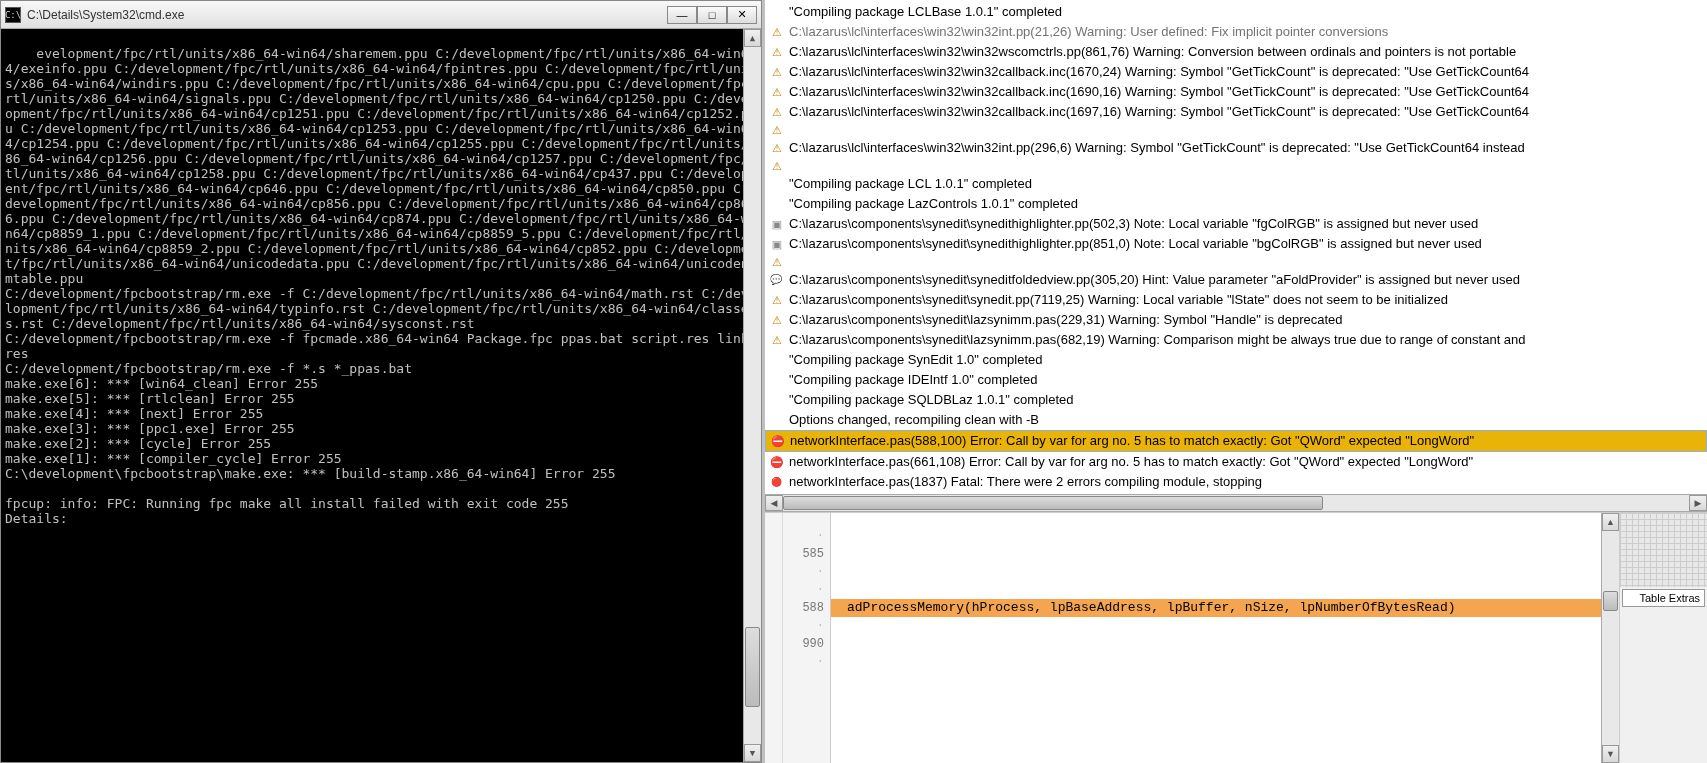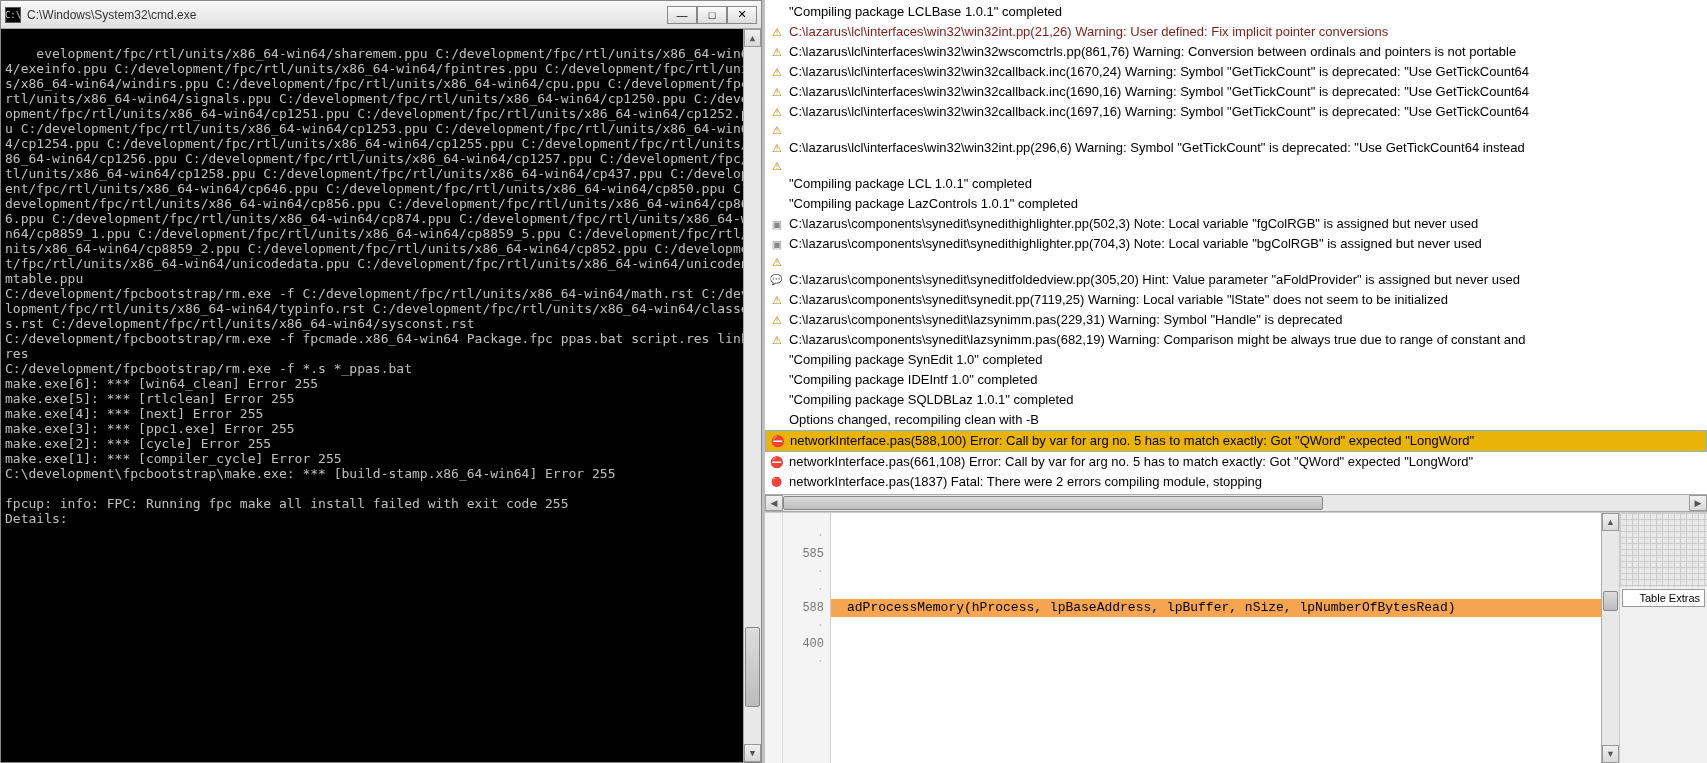--- a/index.html
+++ b/index.html
@@ -110,21 +110,21 @@
   overflow: hidden;
 }
 .msg-row {
   display: flex;
   align-items: center;
   padding: 0 4px;
   white-space: nowrap;
   overflow: hidden;
 }
 .msg-row.selected { background: #eab308; border:1px solid #8ab3db; }
-.msg-row.red { color: #7f1d1d; }
+.msg-row.red { color: #737373; }
 .msg-icon {
   width: 16px; height:16px; margin-right:4px;
   display:inline-flex;align-items:center;justify-content:center;
   font-size:11px;flex-shrink:0;
 }
 .icon-warn { color:#c08000; }
 .icon-warn::before { content:"⚠"; }
 .icon-note { color:#888; }
 .icon-note::before { content:"▣"; }
 .icon-hint { color:#5a9bd4; }
@@ -205,21 +205,21 @@
   font-size:11px;
   padding:2px 4px;
 }
 </style>
 </head>
 <body>
 
 <div class="cmd-window">
   <div class="cmd-titlebar">
     <span class="cmd-icon">C:\</span>
-    <span class="cmd-title">C:\Windows\System32\cmd.exe</span>
+    <span class="cmd-title">C:\Details\System32\cmd.exe</span>
     <div class="cmd-controls">
       <div class="cmd-btn">—</div>
       <div class="cmd-btn">□</div>
       <div class="cmd-btn close">✕</div>
     </div>
   </div>
   <div class="cmd-body">
     <span>evelopment/fpc/rtl/units/x86_64-win64/sharemem.ppu C:/development/fpc/rtl/units/x86_64-win64/exeinfo.ppu C:/development/fpc/rtl/units/x86_64-win64/fpintres.ppu C:/development/fpc/rtl/units/x86_64-win64/windirs.ppu C:/development/fpc/rtl/units/x86_64-win64/cpu.ppu C:/development/fpc/rtl/units/x86_64-win64/signals.ppu C:/development/fpc/rtl/units/x86_64-win64/cp1250.ppu C:/development/fpc/rtl/units/x86_64-win64/cp1251.ppu C:/development/fpc/rtl/units/x86_64-win64/cp1252.ppu C:/development/fpc/rtl/units/x86_64-win64/cp1253.ppu C:/development/fpc/rtl/units/x86_64-win64/cp1254.ppu C:/development/fpc/rtl/units/x86_64-win64/cp1255.ppu C:/development/fpc/rtl/units/x86_64-win64/cp1256.ppu C:/development/fpc/rtl/units/x86_64-win64/cp1257.ppu C:/development/fpc/rtl/units/x86_64-win64/cp1258.ppu C:/development/fpc/rtl/units/x86_64-win64/cp437.ppu C:/development/fpc/rtl/units/x86_64-win64/cp646.ppu C:/development/fpc/rtl/units/x86_64-win64/cp850.ppu C:/development/fpc/rtl/units/x86_64-win64/cp856.ppu C:/development/fpc/rtl/units/x86_64-win64/cp866.ppu C:/development/fpc/rtl/units/x86_64-win64/cp874.ppu C:/development/fpc/rtl/units/x86_64-win64/cp8859_1.ppu C:/development/fpc/rtl/units/x86_64-win64/cp8859_5.ppu C:/development/fpc/rtl/units/x86_64-win64/cp8859_2.ppu C:/development/fpc/rtl/units/x86_64-win64/cp852.ppu C:/development/fpc/rtl/units/x86_64-win64/unicodedata.ppu C:/development/fpc/rtl/units/x86_64-win64/unicodenumtable.ppu
 C:/development/fpcbootstrap/rm.exe -f C:/development/fpc/rtl/units/x86_64-win64/math.rst C:/development/fpc/rtl/units/x86_64-win64/typinfo.rst C:/development/fpc/rtl/units/x86_64-win64/classes.rst C:/development/fpc/rtl/units/x86_64-win64/sysconst.rst
 C:/development/fpcbootstrap/rm.exe -f fpcmade.x86_64-win64 Package.fpc ppas.bat script.res link.res
@@ -287,21 +287,21 @@
       <div class="msg-row">
         <span class="msg-icon "></span>
         <span>"Compiling package LazControls 1.0.1" completed</span>
       </div>
       <div class="msg-row">
         <span class="msg-icon icon-note"></span>
         <span>C:\lazarus\components\synedit\synedithighlighter.pp(502,3) Note: Local variable "fgColRGB" is assigned but never used</span>
       </div>
       <div class="msg-row">
         <span class="msg-icon icon-note"></span>
-        <span>C:\lazarus\components\synedit\synedithighlighter.pp(704,3) Note: Local variable "bgColRGB" is assigned but never used</span>
+        <span>C:\lazarus\components\synedit\synedithighlighter.pp(851,0) Note: Local variable "bgColRGB" is assigned but never used</span>
       </div>
       <div class="msg-row">
         <span class="msg-icon icon-warn"></span>
       </div>
       <div class="msg-row">
         <span class="msg-icon icon-hint"></span>
         <span>C:\lazarus\components\synedit\syneditfoldedview.pp(305,20) Hint: Value parameter "aFoldProvider" is assigned but never used</span>
       </div>
       <div class="msg-row">
         <span class="msg-icon icon-warn"></span>
@@ -354,21 +354,21 @@
 
   <div class="editor-area">
     <div class="gutter-blank"></div>
     <div class="gutter" id="gutter">
         <div class="dot">·</div>
         <div class="ln">585</div>
         <div class="dot">·</div>
         <div class="dot">·</div>
         <div class="ln">588</div>
         <div class="dot">·</div>
-        <div class="ln">400</div>
+        <div class="ln">990</div>
         <div class="dot">·</div>
       </div>
     <div class="code" id="code">
         <div class="code-line"></div>
         <div class="code-line"></div>
         <div class="code-line"></div>
         <div class="code-line"></div>
         <div class="code-line code-hl">adProcessMemory(hProcess, lpBaseAddress, lpBuffer, nSize, lpNumberOfBytesRead)</div>
         <div class="code-line"></div>
         <div class="code-line"></div>

